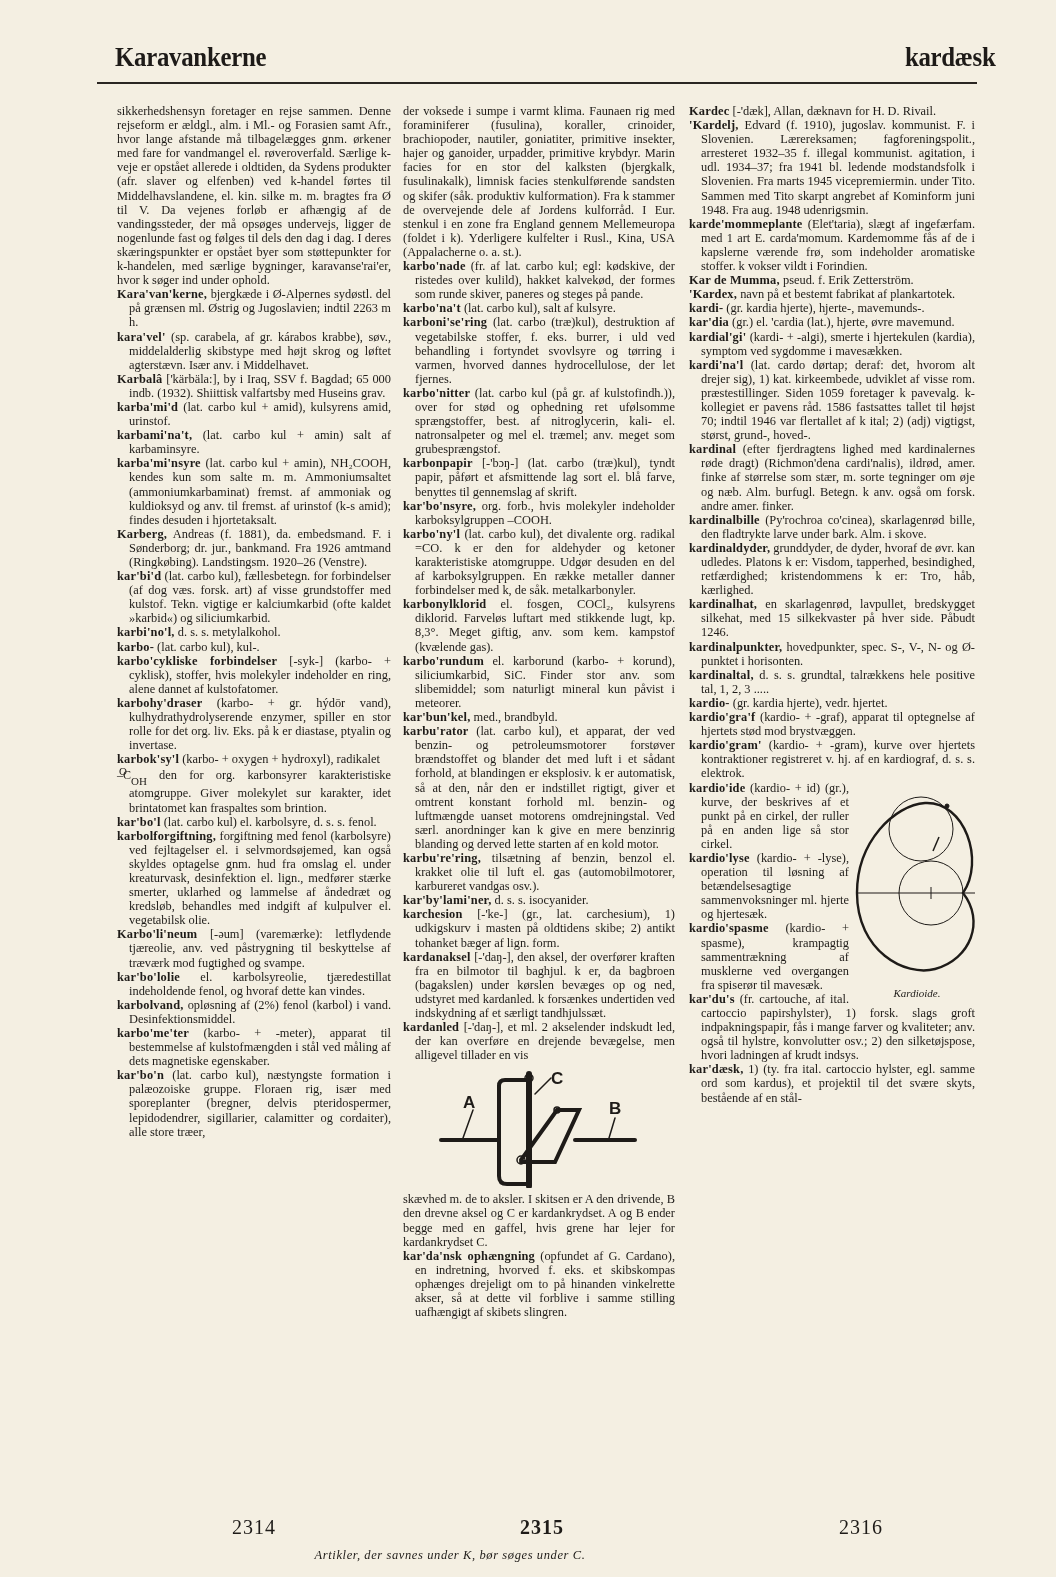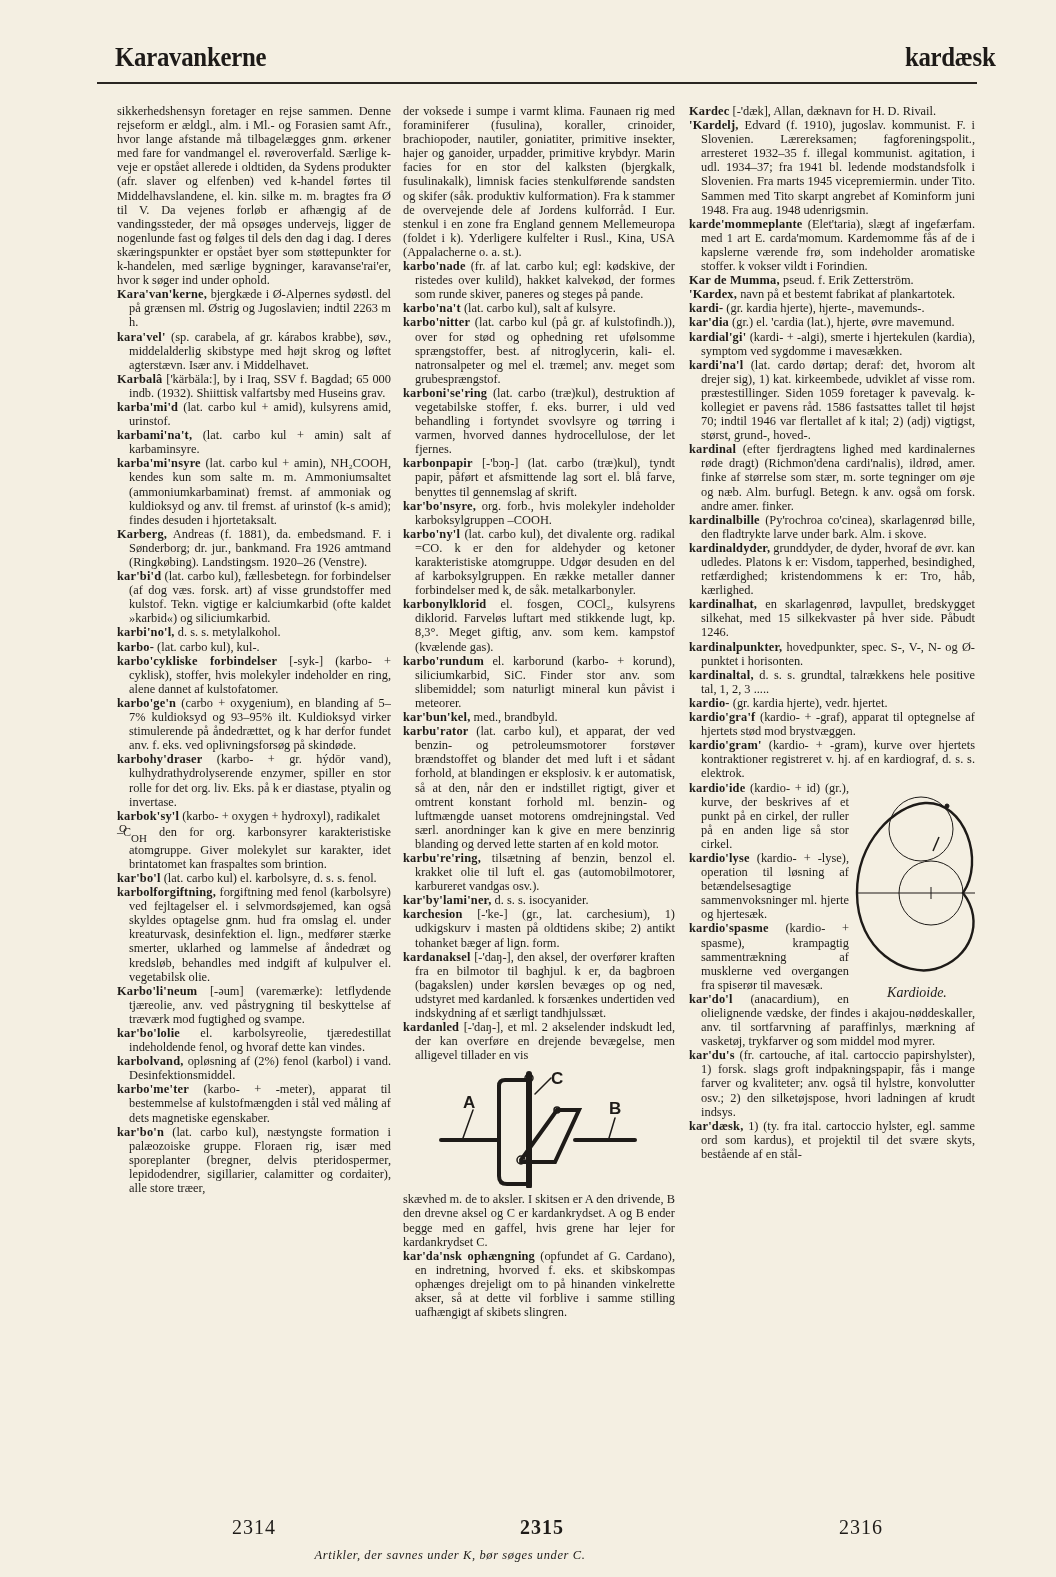--- a/index.html
+++ b/index.html
@@ -40,21 +40,21 @@
   .hw { font-weight: bold; letter-spacing: 0.2px; }
   .pageno {
     position: absolute; top: 1516px; font-size: 20px; letter-spacing: 1px;
   }
   .footer {
     position: absolute; top: 1548px; left: 0; width: 900px; text-align: center;
     font-style: italic; font-size: 12.5px; letter-spacing: 0.6px;
   }
   .figure-k { display: block; margin: 6px auto 4px auto; }
   .cardioid-wrap { float: right; width: 124px; margin: 0 -4px 0 6px; text-align: center; }
-  .cardioid-cap { font-style: italic; font-size: 14px; margin-top: 2px; }
+  .cardioid-cap { font-style: italic; font-size: 11px; margin-top: 2px; }
   .formula { display: inline-block; vertical-align: middle; font-size: 12px; line-height: 11px; }
 </style>
 </head>
 <body>
 
 <div class="header">
   <div class="left">Karavankerne</div>
   <div class="right">kardæsk</div>
 </div>
 <div class="rule"></div>
@@ -65,40 +65,39 @@
   <p class="entry"><span class="hw">kara'vel'</span> <span>(sp. carabela, af gr. kárabos krabbe), søv., middelalderlig skibstype med højt skrog og løftet agterstævn. Især anv. i Middelhavet.</span></p>
   <p class="entry"><span class="hw">Karbalâ</span> <span>['kärbälа:], by i Iraq, SSV f. Bagdad; 65 000 indb. (1932). Shiittisk valfartsby med Huseins grav.</span></p>
   <p class="entry"><span class="hw">karba'mi'd</span> <span>(lat. carbo kul + amid), kulsyrens amid, urinstof.</span></p>
   <p class="entry"><span class="hw">karbami'na't,</span> <span>(lat. carbo kul + amin) salt af karbaminsyre.</span></p>
   <p class="entry"><span class="hw">karba'mi'nsyre</span> <span>(lat. carbo kul + amin), NH₂COOH, kendes kun som salte m. m. Ammoniumsaltet (ammoniumkarbaminat) fremst. af ammoniak og kuldioksyd og anv. til fremst. af urinstof (k-s amid); findes desuden i hjortetaksalt.</span></p>
   <p class="entry"><span class="hw">Karberg,</span> <span>Andreas (f. 1881), da. embedsmand. F. i Sønderborg; dr. jur., bankmand. Fra 1926 amtmand (Ringkøbing). Landstingsm. 1920–26 (Venstre).</span></p>
   <p class="entry"><span class="hw">kar'bi'd</span> <span>(lat. carbo kul), fællesbetegn. for forbindelser (af dog væs. forsk. art) af visse grundstoffer med kulstof. Tekn. vigtige er kalciumkarbid (ofte kaldet »karbid«) og siliciumkarbid.</span></p>
   <p class="entry"><span class="hw">karbi'no'l,</span> <span>d. s. s. metylalkohol.</span></p>
   <p class="entry"><span class="hw">karbo-</span> <span>(lat. carbo kul), kul-.</span></p>
   <p class="entry"><span class="hw">karbo'cykliske forbindelser</span> <span>[-syk-] (karbo- + cyklisk), stoffer, hvis molekyler indeholder en ring, alene dannet af kulstofatomer.</span></p>
-  <p class="entry"><span class="hw">karbo'ge'n</span> <span>(carbo + oxygenium), en blanding af 5–7% kuldioksyd og 93–95% ilt. Kuldioksyd virker stimulerende på åndedrættet, og k har derfor fundet anv. f. eks. ved oplivningsforsøg på skindøde.</span></p>
   <p class="entry"><span class="hw">karbohy'draser</span> <span>(karbo- + gr. hýdōr vand), kulhydrathydrolyserende enzymer, spiller en stor rolle for det org. liv. Eks. på k er diastase, ptyalin og invertase.</span></p>
   <p class="entry"><span class="hw">karbok'sy'l</span> <span>(karbo- + oxygen + hydroxyl), radikalet</span><br>
     <span class="formula"><span>–C</span><span style="display:inline-block;vertical-align:middle;line-height:10px;font-size:11px;"><span>O</span><br><span>OH</span></span></span>
     <span>den for org. karbonsyrer karakteristiske atomgruppe. Giver molekylet sur karakter, idet brintatomet kan fraspaltes som brintion.</span></p>
   <p class="entry"><span class="hw">kar'bo'l</span> <span>(lat. carbo kul) el. karbolsyre, d. s. s. fenol.</span></p>
   <p class="entry"><span class="hw">karbolforgiftning,</span> <span>forgiftning med fenol (karbolsyre) ved fejltagelser el. i selvmordsøjemed, kan også skyldes optagelse gnm. hud fra omslag el. under kreaturvask, desinfektion el. lign., medfører stærke smerter, uklarhed og lammelse af åndedræt og kredsløb, behandles med indgift af kulpulver el. vegetabilsk olie.</span></p>
   <p class="entry"><span class="hw">Karbo'li'neum</span> <span>[-əum] (varemærke): letflydende tjæreolie, anv. ved påstrygning til beskyttelse af træværk mod fugtighed og svampe.</span></p>
   <p class="entry"><span class="hw">kar'bo'lolie</span> <span>el. karbolsyreolie, tjæredestillat indeholdende fenol, og hvoraf dette kan vindes.</span></p>
   <p class="entry"><span class="hw">karbolvand,</span> <span>opløsning af (2%) fenol (karbol) i vand. Desinfektionsmiddel.</span></p>
   <p class="entry"><span class="hw">karbo'me'ter</span> <span>(karbo- + -meter), apparat til bestemmelse af kulstofmængden i stål ved måling af dets magnetiske egenskaber.</span></p>
   <p class="entry"><span class="hw">kar'bo'n</span> <span>(lat. carbo kul), næstyngste formation i palæozoiske gruppe. Floraen rig, især med sporeplanter (bregner, delvis pteridospermer, lepidodendrer, sigillarier, calamitter og cordaiter), alle store træer,</span></p>
 </div>
 
 <div class="col col2">
   <p class="entry cont"><span>der voksede i sumpe i varmt klima. Faunaen rig med foraminiferer (fusulina), koraller, crinoider, brachiopoder, nautiler, goniatiter, primitive insekter, hajer og ganoider, urpadder, primitive krybdyr. Marin facies for en stor del kalksten (bjergkalk, fusulinakalk), limnisk facies stenkulførende sandsten og skifer (såk. produktiv kulformation). Fra k stammer de overvejende dele af Jordens kulforråd. I Eur. stenkul i en zone fra England gennem Mellemeuropa (foldet i k). Yderligere kulfelter i Rusl., Kina, USA (Appalacherne o. a. st.).</span></p>
   <p class="entry"><span class="hw">karbo'nade</span> <span>(fr. af lat. carbo kul; egl: kødskive, der ristedes over kulild), hakket kalvekød, der formes som runde skiver, paneres og steges på pande.</span></p>
   <p class="entry"><span class="hw">karbo'na't</span> <span>(lat. carbo kul), salt af kulsyre.</span></p>
+  <p class="entry"><span class="hw">karboni'se'ring</span> <span>(lat. carbo (træ)kul), destruktion af vegetabilske stoffer, f. eks. burrer, i uld ved behandling i fortyndet svovlsyre og tørring i varmen, hvorved dannes hydrocellulose, der let fjernes.</span></p>
   <p class="entry"><span class="hw">karbo'nitter</span> <span>(lat. carbo kul (på gr. af kulstofindh.)), over for stød og ophedning ret ufølsomme sprængstoffer, best. af nitroglycerin, kali- el. natronsalpeter og mel el. træmel; anv. meget som grubesprængstof.</span></p>
-  <p class="entry"><span class="hw">karboni'se'ring</span> <span>(lat. carbo (træ)kul), destruktion af vegetabilske stoffer, f. eks. burrer, i uld ved behandling i fortyndet svovlsyre og tørring i varmen, hvorved dannes hydrocellulose, der let fjernes.</span></p>
   <p class="entry"><span class="hw">karbonpapir</span> <span>[-'bɔŋ-] (lat. carbo (træ)kul), tyndt papir, påført et afsmittende lag sort el. blå farve, benyttes til gennemslag af skrift.</span></p>
   <p class="entry"><span class="hw">kar'bo'nsyre,</span> <span>org. forb., hvis molekyler indeholder karboksylgruppen –COOH.</span></p>
   <p class="entry"><span class="hw">karbo'ny'l</span> <span>(lat. carbo kul), det divalente org. radikal =CO. k er den for aldehyder og ketoner karakteristiske atomgruppe. Udgør desuden en del af karboksylgruppen. En række metaller danner forbindelser med k, de såk. metalkarbonyler.</span></p>
   <p class="entry"><span class="hw">karbonylklorid</span> <span>el. fosgen, COCl₂, kulsyrens diklorid. Farveløs luftart med stikkende lugt, kp. 8,3°. Meget giftig, anv. som kem. kampstof (kvælende gas).</span></p>
   <p class="entry"><span class="hw">karbo'rundum</span> <span>el. karborund (karbo- + korund), siliciumkarbid, SiC. Finder stor anv. som slibemiddel; som naturligt mineral kun påvist i meteorer.</span></p>
   <p class="entry"><span class="hw">kar'bun'kel,</span> <span>med., brandbyld.</span></p>
   <p class="entry"><span class="hw">karbu'rator</span> <span>(lat. carbo kul), et apparat, der ved benzin- og petroleumsmotorer forstøver brændstoffet og blander det med luft i et sådant forhold, at blandingen er eksplosiv. k er automatisk, så at den, når den er indstillet rigtigt, giver et omtrent konstant forhold ml. benzin- og luftmængde uanset motorens omdrejningstal. Ved særl. anordninger kan k give en mere benzinrig blanding og derved lette starten af en kold motor.</span></p>
   <p class="entry"><span class="hw">karbu're'ring,</span> <span>tilsætning af benzin, benzol el. krakket olie til luft el. gas (automobilmotorer, karbureret vandgas osv.).</span></p>
   <p class="entry"><span class="hw">kar'by'lami'ner,</span> <span>d. s. s. isocyanider.</span></p>
   <p class="entry"><span class="hw">karchesion</span> <span>[-'ke-] (gr., lat. carchesium), 1) udkigskurv i masten på oldtidens skibe; 2) antikt tohanket bæger af lign. form.</span></p>
@@ -160,21 +159,20 @@
         <path d="M78 70 L84 56" stroke-width="1.5"></path>
         <circle cx="92" cy="25" r="2" fill="#1e1b18"></circle>
       </g>
     </svg>
     <div class="cardioid-cap">Kardioide.</div>
   </div>
 
   <p class="entry"><span class="hw">kardio'ide</span> <span>(kardio- + id) (gr.), kurve, der beskrives af et punkt på en cirkel, der ruller på en anden lige så stor cirkel.</span></p>
   <p class="entry"><span class="hw">kardio'lyse</span> <span>(kardio- + -lyse), operation til løsning af betændelsesagtige sammenvoksninger ml. hjerte og hjertesæk.</span></p>
   <p class="entry"><span class="hw">kardio'spasme</span> <span>(kardio- + spasme), krampagtig sammentrækning af musklerne ved overgangen fra spiserør til mavesæk.</span></p>
-  <p class="entry"><span class="hw">kar'do'l</span> <span>(anacardium), en olielignende vædske, der findes i akajou-nøddeskaller, anv. til sortfarvning af paraffinlys, mærkning af vasketøj, trykfarver og som middel mod myrer.</span></p>
   <p class="entry"><span class="hw">kar'du's</span> <span>(fr. cartouche, af ital. cartoccio papirshylster), 1) forsk. slags groft indpakningspapir, fås i mange farver og kvaliteter; anv. også til hylstre, konvolutter osv.; 2) den silketøjspose, hvori ladningen af krudt indsys.</span></p>
   <p class="entry"><span class="hw">kar'dæsk,</span> <span>1) (ty. fra ital. cartoccio hylster, egl. samme ord som kardus), et projektil til det svære skyts, bestående af en stål-</span></p>
 </div>
 
 <div class="pageno" style="left:232px;">2314</div>
 <div class="pageno" style="left:520px;font-weight:bold;">2315</div>
 <div class="pageno" style="left:822px;margin-left:17px;">2316</div>
 
 <div class="footer">Artikler, der savnes under K, bør søges under C.</div>
 

